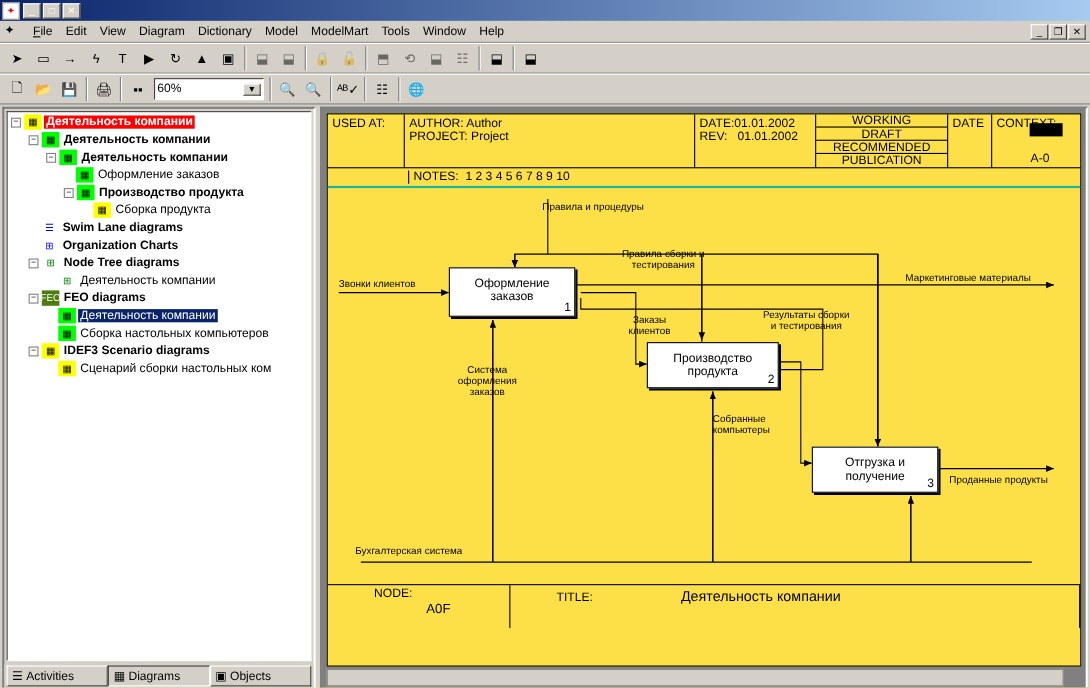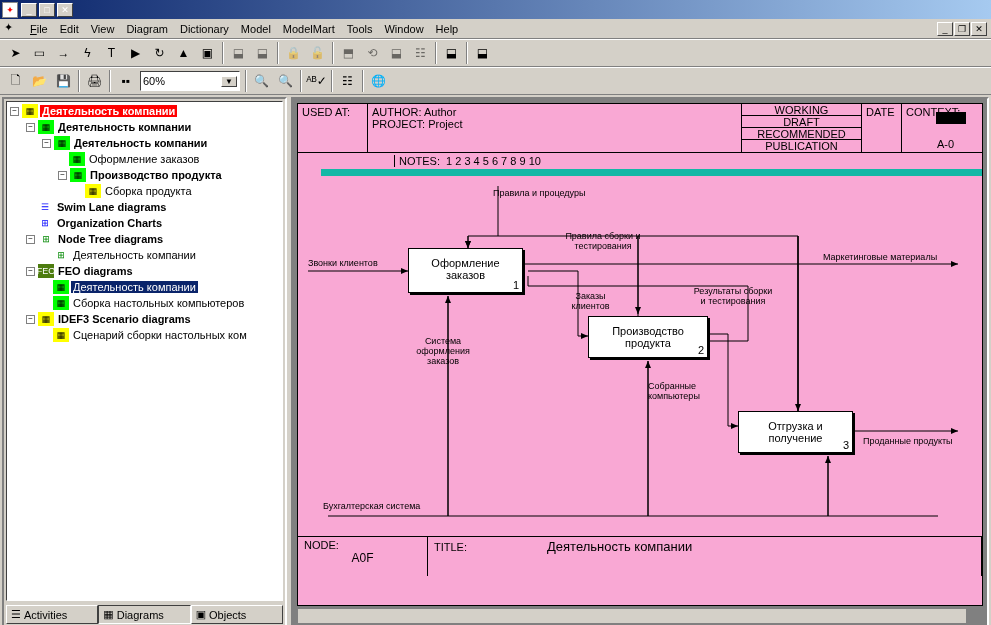--- a/index.html
+++ b/index.html
@@ -30,32 +30,32 @@
 .tree-node .ticon { width: 16px; height: 14px; display: inline-flex; align-items: center; justify-content: center; margin-right: 2px; font-size: 9px; }
 .tree-node .tlabel { padding: 0 2px; }
 .tree-node.root .tlabel { background: #ff0000; color: #fff; font-weight: bold; }
 .tree-node.selected .tlabel { background: #0a246a; color: #fff; }
 .tree-node.bold .tlabel { font-weight: bold; }
 .i0 { padding-left: 2px; } .i1 { padding-left: 18px; } .i2 { padding-left: 34px; } .i3 { padding-left: 50px; } .i4 { padding-left: 66px; }
 .sidebar-tabs { display: flex; background: #d4d0c8; padding: 2px; gap: 0; }
 .stab { flex: 1; padding: 2px 4px; border: 1px solid; border-color: #fff #404040 #404040 #fff; background: #d4d0c8; cursor: pointer; display: flex; align-items: center; gap: 3px; font-size: 10px; }
 .stab.active { background: #d4d0c8; border-color: #404040 #fff #fff #404040; }
 .canvas-area { flex: 1; background: #808080; border: 2px solid; border-color: #808080 #fff #fff #808080; margin: 2px; position: relative; overflow: auto; }
-.canvas { background: #f9a8d4; position: absolute; left: 4px; top: 4px; right: 4px; bottom: 20px; border: 1px solid #000; }
+.canvas { background: #fde047; position: absolute; left: 4px; top: 4px; right: 4px; bottom: 20px; border: 1px solid #000; }
 .idef-header { border-bottom: 1px solid #000; display: flex; font-size: 9px; }
 .idef-header > div { border-right: 1px solid #000; padding: 2px 4px; }
 .idef-header .col1 { width: 70px; } .idef-header .col2 { flex: 1.2; } .idef-header .col3 { width: 110px; } .idef-header .col4 { width: 120px; text-align: center; } .idef-header .col5 { width: 55px; } .idef-header .col6 { width: 40px; } .idef-header .col7 { width: 80px; border-right: none; }
 .status-rows { font-size: 9px; }
 .status-rows div { border-bottom: 1px solid #000; padding: 0 4px; height: 12px; }
-.notes-row { border-bottom: 7px solid #14b8a6; font-size: 9px; padding: 2px 4px; display: flex; margin-left: 23px; }
+.notes-row { border-bottom: 2px solid #14b8a6; font-size: 9px; padding: 2px 4px; display: flex; }
 .diagram-area { position: relative; height: 360px; }
 .idef-box { position: absolute; border: 1px solid #000; background: #fff; padding: 8px 6px; font-size: 9px; text-align: center; box-shadow: 2px 2px 0 #000; }
 .idef-label { position: absolute; font-size: 9px; white-space: nowrap; }
 .idef-footer { border-top: 1px solid #000; display: flex; font-size: 10px; height: 40px; }
-.idef-footer > div { border-right: 1px solid #000; padding: 2px 6px; }
+.idef-footer > div { border-right: 1px solid #000; padding: 2px 6px; margin-left: 36px; }
 .scrollbar-h { position: absolute; bottom: 2px; left: 4px; right: 20px; height: 16px; background: #d4d0c8; border: 1px solid #808080; }
 svg.arrows { position: absolute; top: 0; left: 0; width: 100%; height: 100%; pointer-events: none; }
 .ctx-box { position: relative; }
 .ctx-box .blk { position: absolute; right: 16px; top: 8px; width: 30px; height: 12px; background: #000; }
 </style>
 </head>
 <body>
 
 <div class="titlebar">
   <div class="titlebar-icon">✦</div>
@@ -232,20 +232,24 @@
   </div>
 
   <div class="canvas-area">
     <div class="canvas">
 
       <div class="idef-header">
         <div class="col1">USED AT:</div>
         <div class="col2">
           <span>AUTHOR:</span> <span>Author</span><br>
           <span>PROJECT:</span> <span>Project</span>
+        </div>
+        <div class="col3">
+          <span>DATE:</span><span>01.01.2002</span><br>
+          <span>REV:</span>&nbsp;&nbsp;&nbsp;<span>01.01.2002</span>
         </div>
         <div class="col4 status-rows" style="padding:0">
           <div>WORKING</div>
             <div>DRAFT</div>
             <div>RECOMMENDED</div>
             <div style="border-bottom:none">PUBLICATION</div>
         </div>
         <div class="col6">DATE</div>
         <div class="col7 ctx-box"><span>CONTEXT:</span><div class="blk"></div><div style="position:absolute;bottom:2px;right:28px">A-0</div></div>
       </div>

